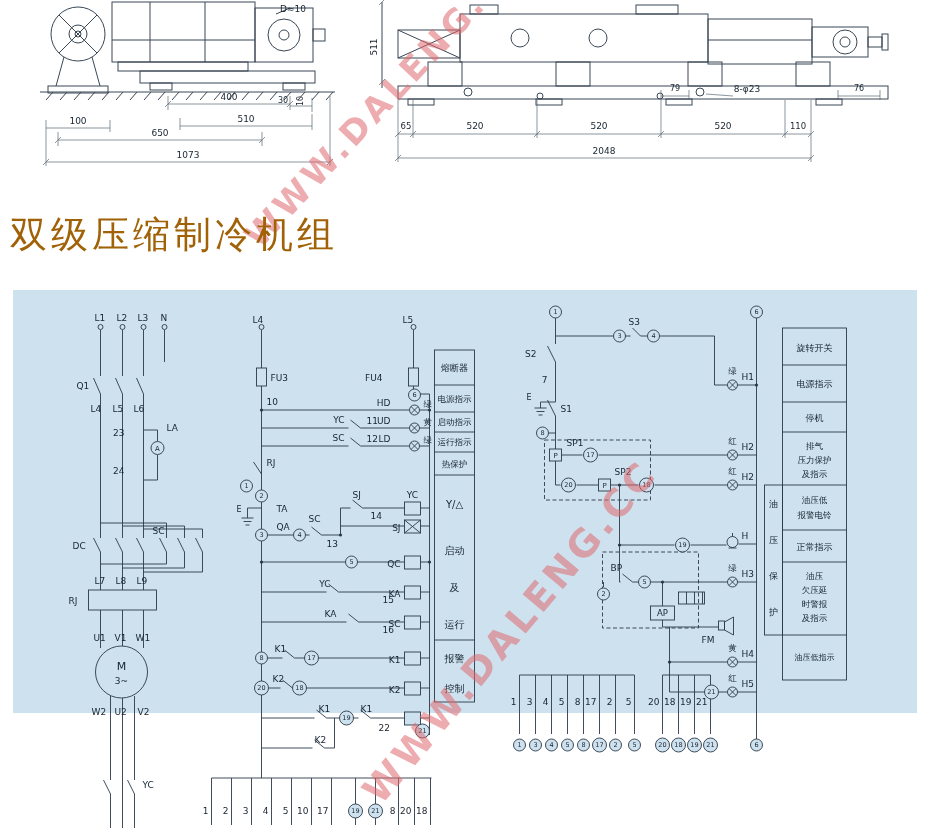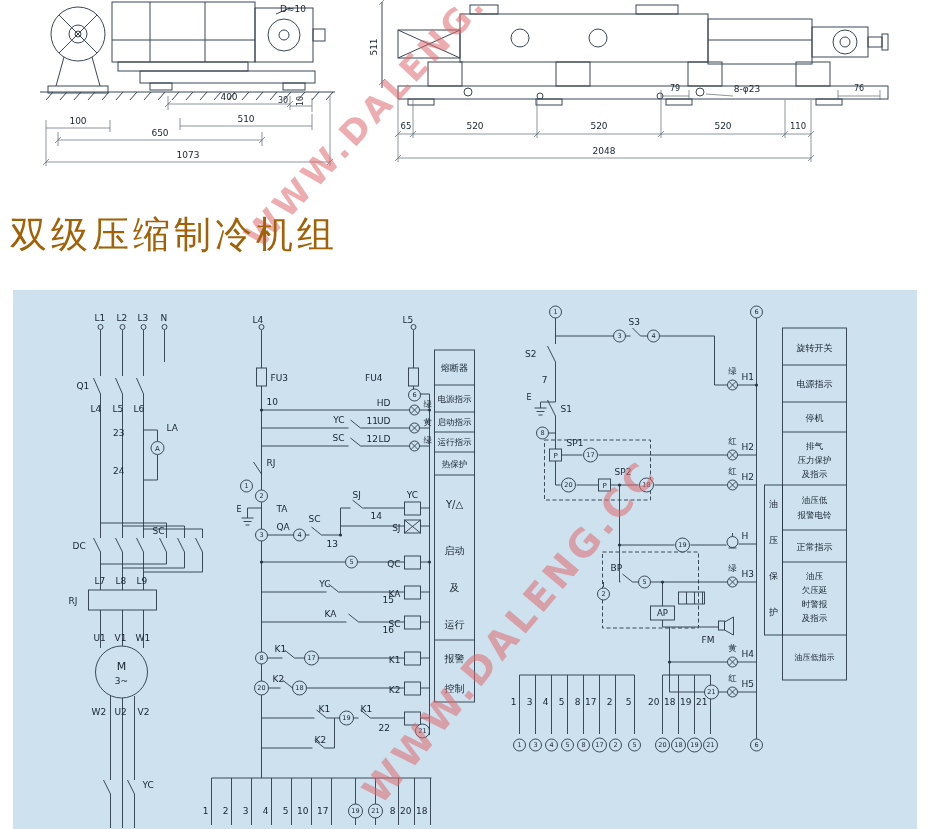--- a/index.html
+++ b/index.html
@@ -7,21 +7,21 @@
     width:930px;height:829px;position:relative;overflow:hidden;
     background:#ffffff;font-family:"DejaVu Sans",sans-serif;
   }
   .mech-area{position:absolute;top:0;left:0;width:769px;height:210px;}
   .title{
     position:absolute;top:210px;left:10px;margin:0;
     font-family:"Liberation Serif","DejaVu Serif",serif;
     font-size:37px;font-weight:normal;color:#a16207;letter-spacing:4px;
   }
   .panel{
-    position:absolute;top:290px;left:13px;width:904px;height:539px;
+    position:absolute;top:290px;left:13px;width:904px;height:423px;
     background:#cde1ee;
   }
   svg{display:block;}
   svg text{fill:#17242f;font-family:"DejaVu Sans",sans-serif;}
   .sart path, .sart rect, .sart circle{stroke:#2b3947;stroke-width:0.9;fill:none;}
   .sart .comp{fill:#cde1ee;}
   .sart .dash{stroke-dasharray:4 2.5;}
   .sart .dot{fill:#2b3947;stroke:none;}
   .mart path, .mart rect, .mart circle{stroke:#3a4754;stroke-width:1;fill:none;}
   .mdim path{stroke:#5a6874;stroke-width:0.7;fill:none;}

